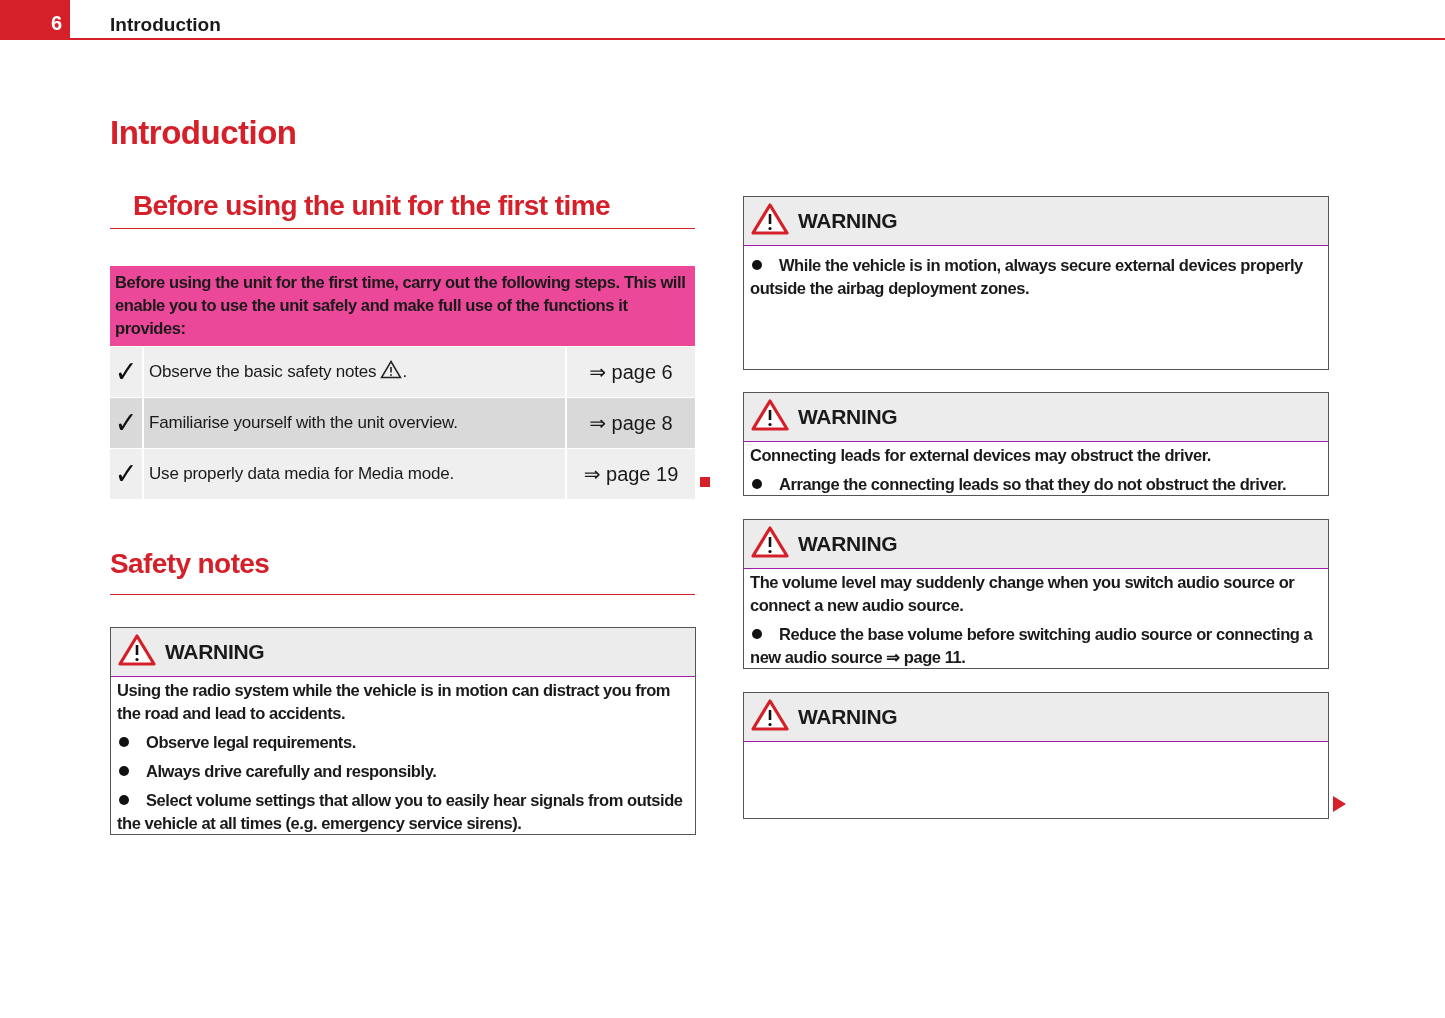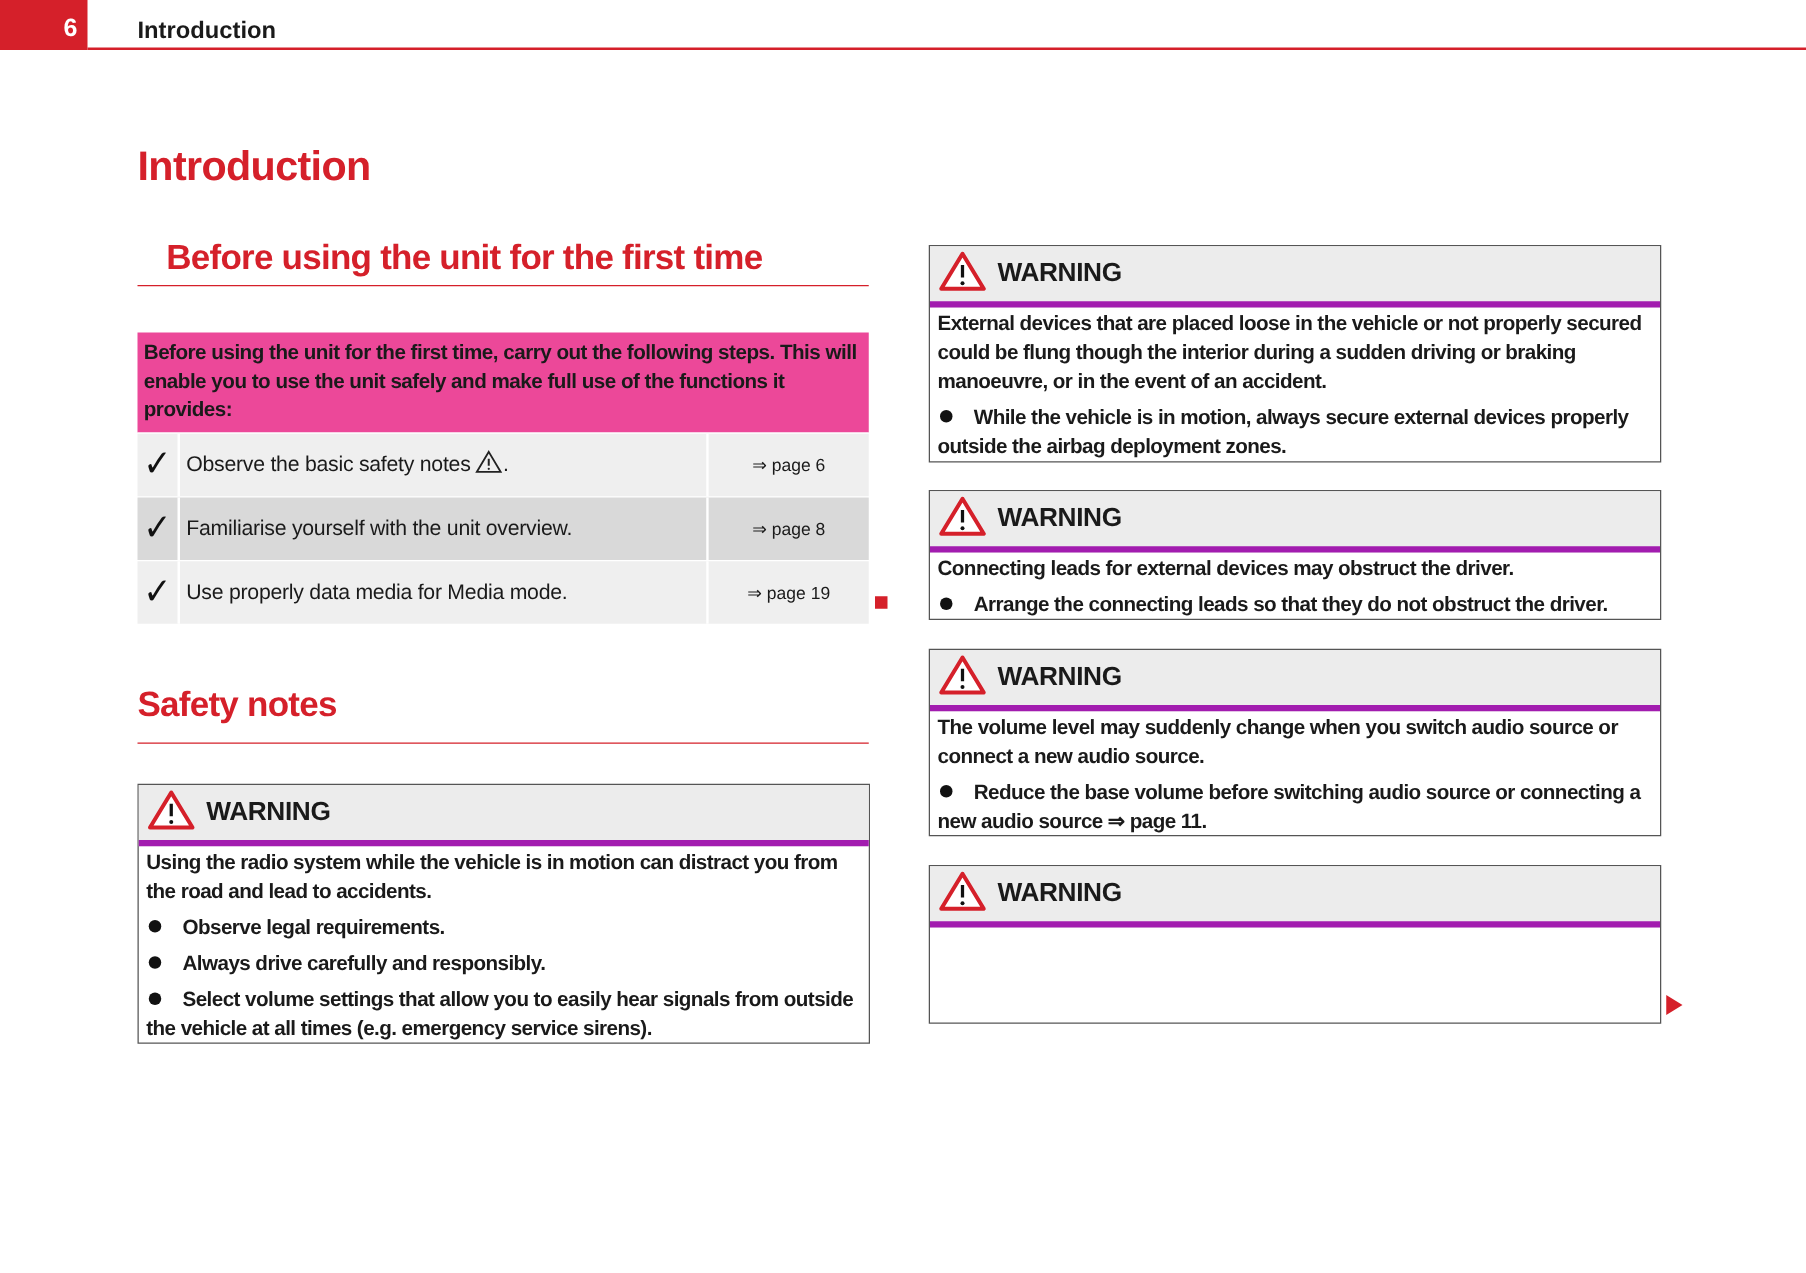--- a/index.html
+++ b/index.html
@@ -18,30 +18,30 @@
 
   
   .intro-table { position: absolute; left: 110px; top: 266px; width: 585px; }
   .intro-head { background: #ec4899; padding: 5px 6px 6px 5px; font-size: 16.5px; font-weight: bold; line-height: 23px; font-family: "Liberation Sans", sans-serif; letter-spacing: -0.4px; }
   .step-row { display: flex; height: 51px; border-top: 1px solid #ffffff; }
   .step-row.light .c { background: #efefef; }
   .step-row.dark .c { background: #d9d9d9; }
   .c { display: flex; align-items: center; }
   .c-check { width: 34px; justify-content: center; border-right: 2px solid #ffffff; }
   .c-text { width: 423px; padding-left: 5px; font-size: 17px; font-family: "Liberation Sans", sans-serif; letter-spacing: -0.2px; border-right: 2px solid #ffffff; }
-  .c-page { flex: 1; justify-content: center; font-size: 14px; font-family: "Liberation Sans", sans-serif; }
+  .c-page { flex: 1; justify-content: center; font-size: 20px; font-family: "Liberation Sans", sans-serif; }
   .check-icon { font-size: 30px; font-weight: bold; color: #111; line-height: 1; }
   .tri-inline { display: inline-block; vertical-align: -2px; margin-left: 4px; }
 
   .end-square { position: absolute; left: 700px; top: 477px; width: 10px; height: 10px; background: #d5202a; }
   .next-arrow { position: absolute; left: 1333px; top: 796px; width: 0; height: 0; border-top: 8px solid transparent; border-bottom: 8px solid transparent; border-left: 13px solid #d5202a; }
 
   
   .warn { position: absolute; border: 1px solid #555; background: #fff; }
-  .warn-head { height: 49px; background: #ececec; border-bottom: 5px solid #a21caf; display: flex; align-items: center; padding-left: 6px; }
+  .warn-head { height: 49px; background: #ececec; border-bottom: 1px solid #a21caf; display: flex; align-items: center; padding-left: 6px; }
   .warn-title { font-size: 21px; font-weight: bold; font-family: "Liberation Sans", sans-serif; margin-left: 8px; letter-spacing: -0.3px; }
   .warn-body { padding: 2px 6px 3px 6px; font-size: 16.5px; font-weight: bold; font-family: "Liberation Sans", sans-serif; line-height: 23px; letter-spacing: -0.45px; }
   .warn-body p { margin: 0; }
   .warn-body .bul { margin-top: 6px; }
   .bullet-dot { display: inline-block; width: 10px; height: 10px; background: #111; border-radius: 50%; margin-right: 17px; margin-left: 2px; vertical-align: 1px; }
 </style>
 </head>
 <body>
 
 <div class="page-num-box">
@@ -122,21 +122,20 @@
     <span>
       <svg width="40" height="34" viewBox="0 0 40 34">
           <path d="M20 3 L37 31 L3 31 Z" fill="#fff" stroke="#d5202a" stroke-width="3.2" stroke-linejoin="round"></path>
           <line x1="20" y1="12" x2="20" y2="22" stroke="#111" stroke-width="2.6"></line>
           <circle cx="20" cy="26.5" r="1.6" fill="#111"></circle>
         </svg>
     </span>
     <span class="warn-title">WARNING</span>
   </div>
   <div class="warn-body">
-    <p>External devices that are placed loose in the vehicle or not properly secured could be flung though the interior during a sudden driving or braking manoeuvre, or in the event of an accident.</p>
     <p class="bul"><span class="bullet-dot"></span><span>While the vehicle is in motion, always secure external devices properly outside the airbag deployment zones.</span></p>
   </div>
 </div>
 
 <div class="warn" style="left:743px; top:392px; width:586px; height:104px;">
   <div class="warn-head">
     <span>
       <svg width="40" height="34" viewBox="0 0 40 34">
           <path d="M20 3 L37 31 L3 31 Z" fill="#fff" stroke="#d5202a" stroke-width="3.2" stroke-linejoin="round"></path>
           <line x1="20" y1="12" x2="20" y2="22" stroke="#111" stroke-width="2.6"></line>

